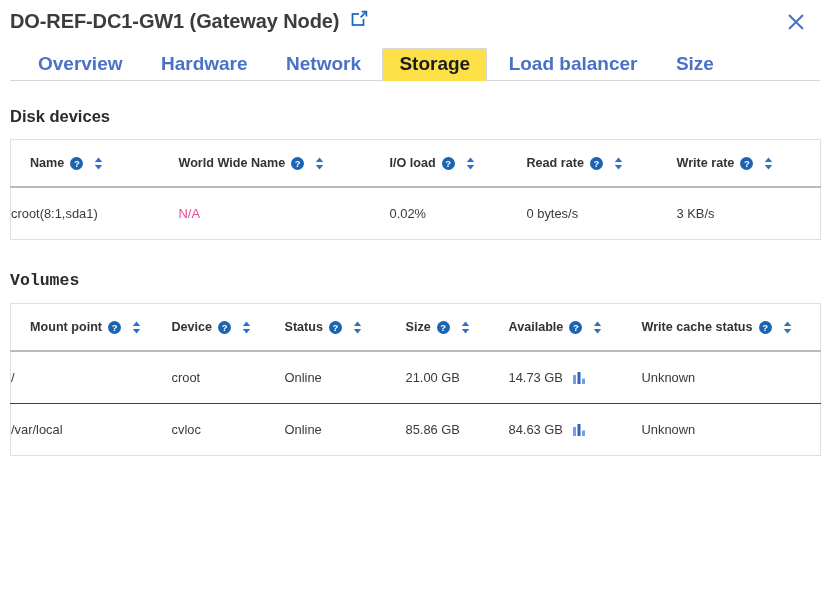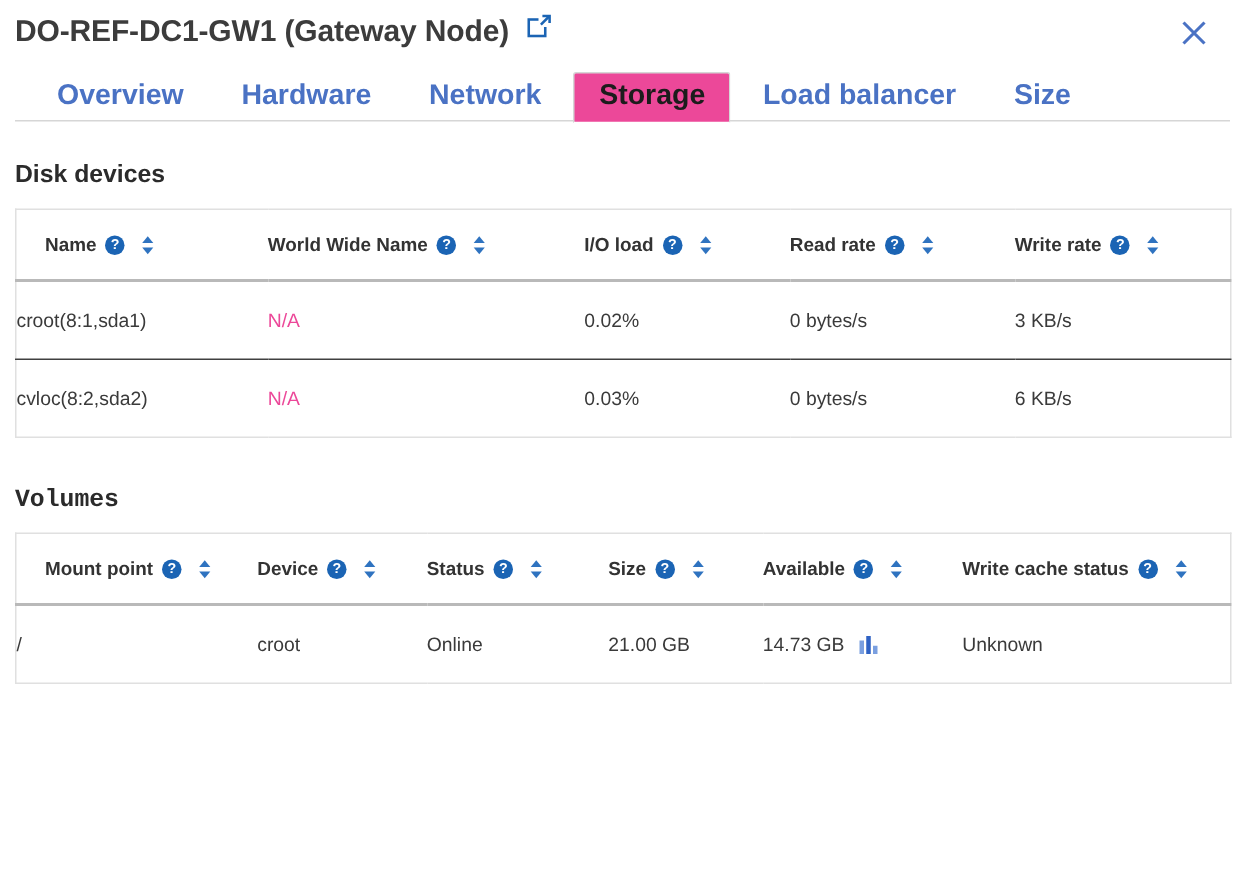--- a/index.html
+++ b/index.html
@@ -72,21 +72,21 @@
     font-weight: bold;
     color: #4a72c4;
     padding: 7px 17px 9px 17px;
     cursor: pointer;
     line-height: 17px;
     z-index: 2;
     box-sizing: border-box;
   }
   .tab.active {
     color: #1c1c1c;
-    background: #ec4899;
+    background: #fde047;
     border: 1px solid #d6d6d6;
     border-bottom: 1px solid #ffffff;
     border-radius: 2px 2px 0 0;
     padding: 6px 16px 9px 16px;
   }
 
   
   .section {
     padding: 0 10px;
   }
@@ -272,27 +272,20 @@
         </th>
       </tr>
     </thead>
     <tbody>
       <tr>
         <td class="cellpad">croot(8:1,sda1)</td>
         <td class="na">N/A</td>
         <td>0.02%</td>
         <td>0 bytes/s</td>
         <td>3 KB/s</td>
-      </tr>
-      <tr>
-        <td class="cellpad">cvloc(8:2,sda2)</td>
-        <td class="na">N/A</td>
-        <td>0.03%</td>
-        <td>0 bytes/s</td>
-        <td>6 KB/s</td>
       </tr>
     </tbody>
   </table>
 </div>
 
 <div class="section">
   <div class="section-title volumes">Volumes</div>
 
   <table class="grid">
     <colgroup>
@@ -392,15 +385,34 @@
               <svg width="14" height="14" viewBox="0 0 14 14">
                 <rect x="1" y="4" width="3" height="9" fill="#7a9fe0"></rect>
                 <rect x="5.5" y="1" width="3" height="12" fill="#2f62c4"></rect>
                 <rect x="10" y="7.5" width="3" height="5.5" fill="#7a9fe0"></rect>
               </svg>
             </span>
           </span>
         </td>
         <td>Unknown</td>
       </tr>
+      <tr>
+        <td class="cellpad">/var/local</td>
+        <td>cvloc</td>
+        <td>Online</td>
+        <td>85.86 GB</td>
+        <td>
+          <span class="avail-cell">
+            <span>84.63 GB</span>
+            <span class="bars-icon">
+              <svg width="14" height="14" viewBox="0 0 14 14">
+                <rect x="1" y="4" width="3" height="9" fill="#7a9fe0"></rect>
+                <rect x="5.5" y="1" width="3" height="12" fill="#2f62c4"></rect>
+                <rect x="10" y="7.5" width="3" height="5.5" fill="#7a9fe0"></rect>
+              </svg>
+            </span>
+          </span>
+        </td>
+        <td>Unknown</td>
+      </tr>
     </tbody>
   </table>
 </div>
 
 </body></html>

